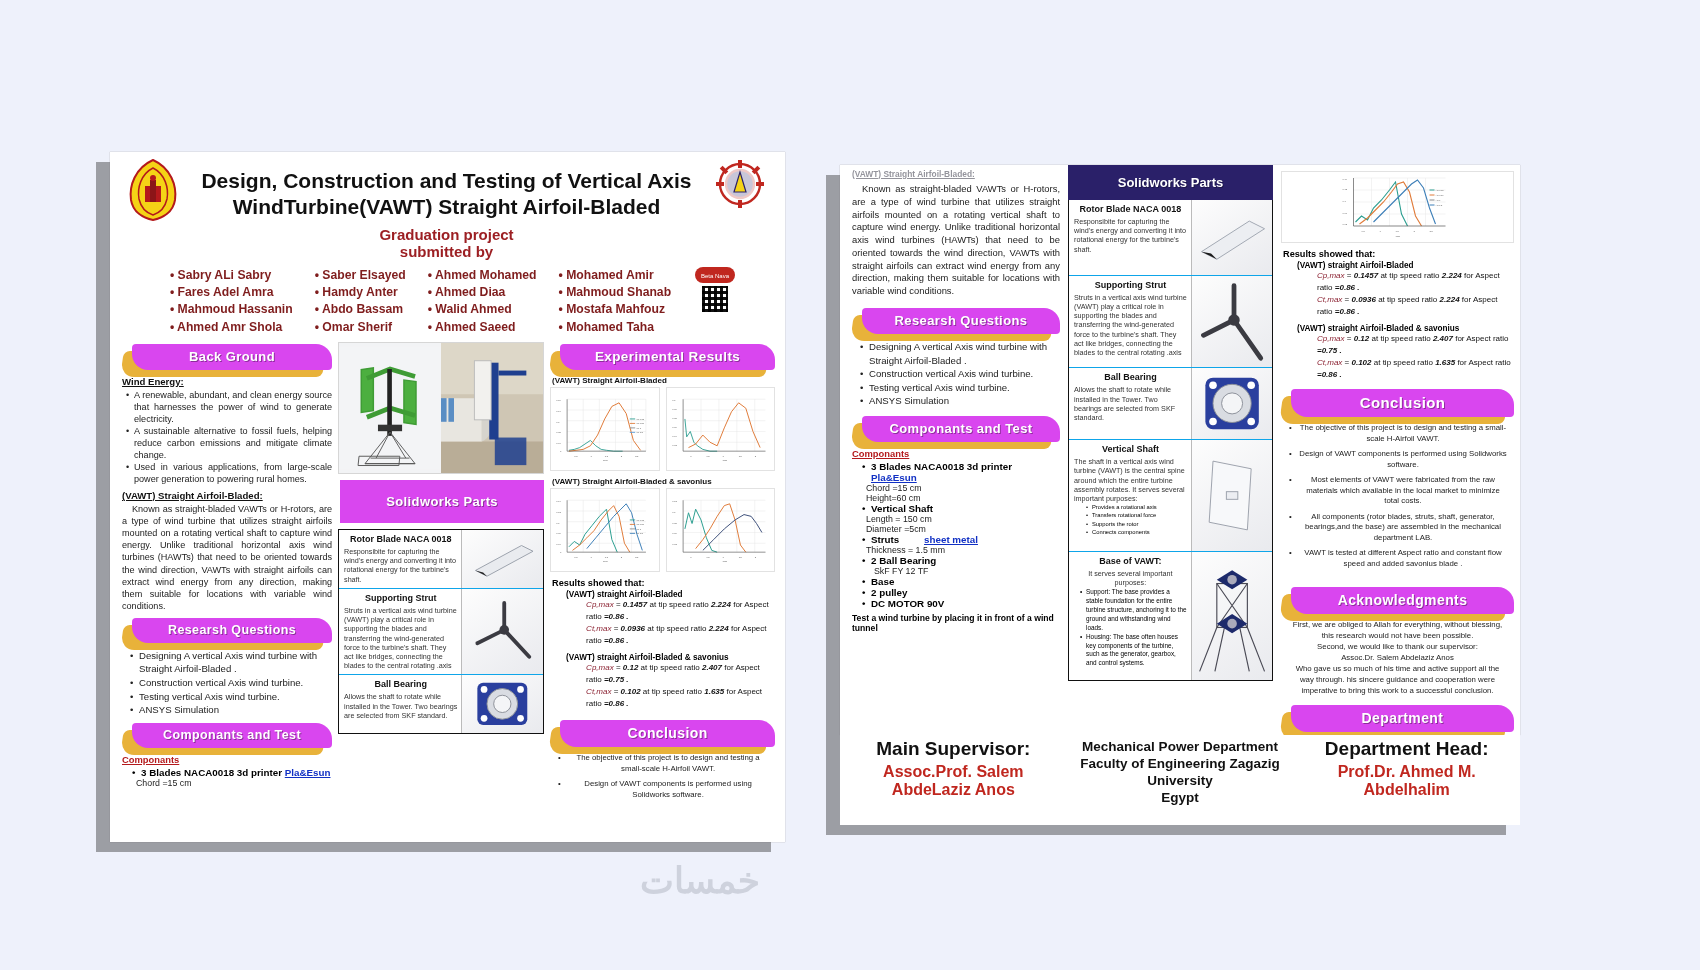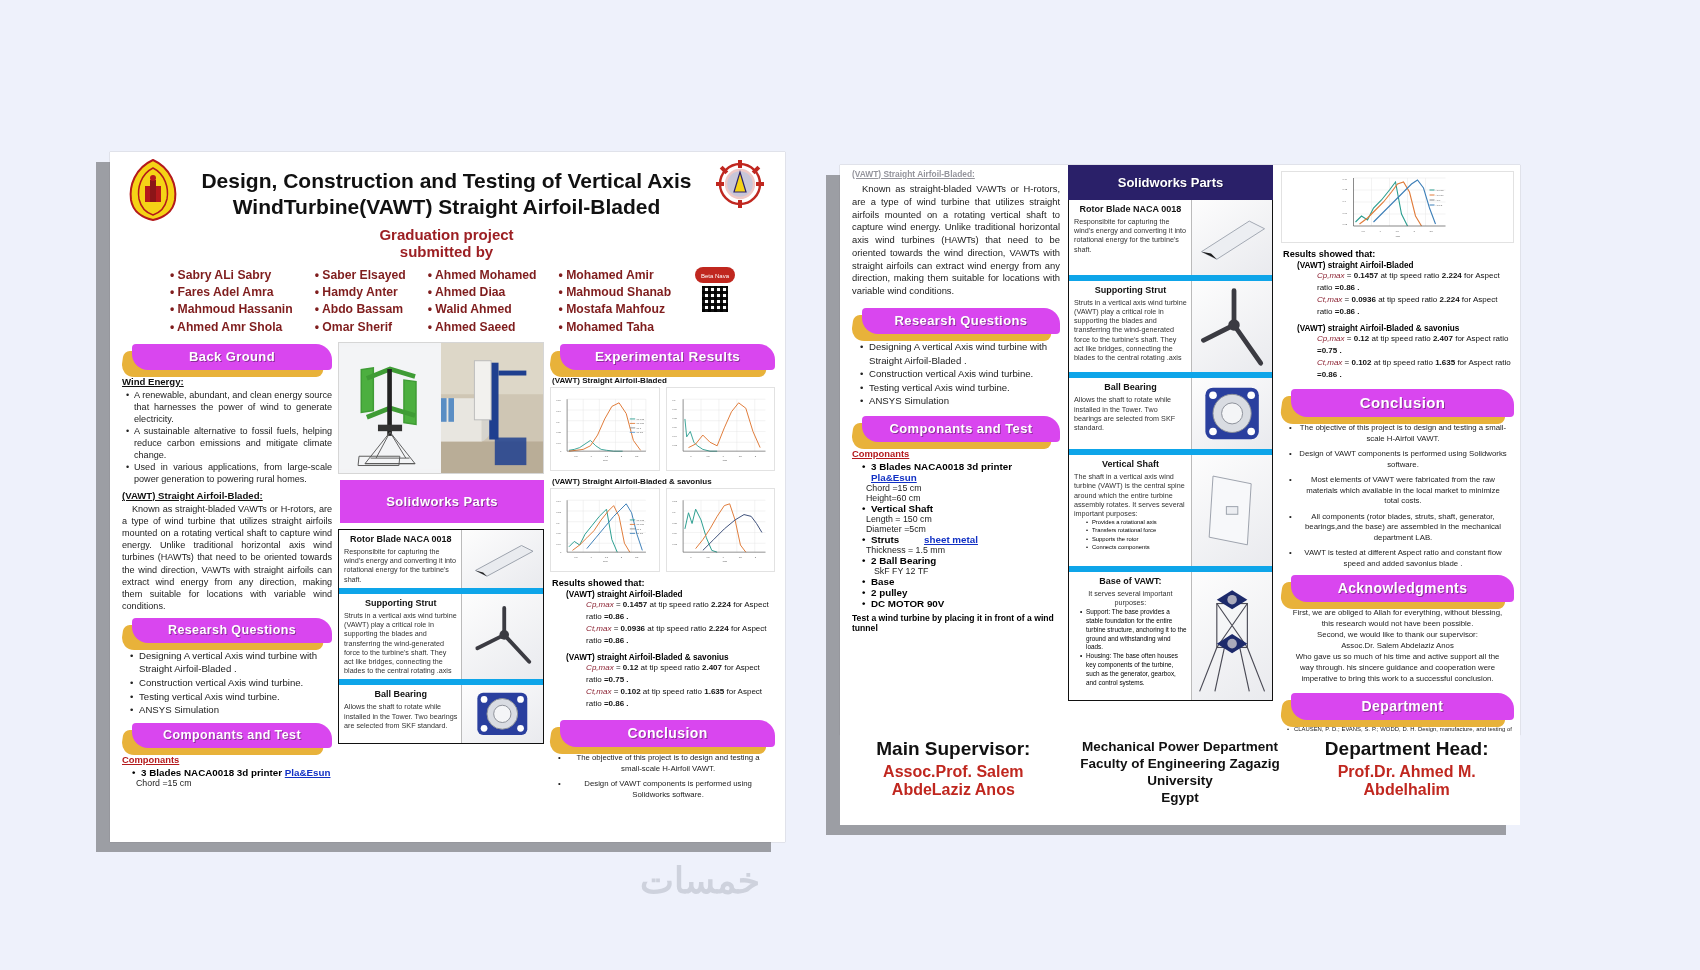--- a/index.html
+++ b/index.html
@@ -75,39 +75,39 @@
   .comp-ul > li.b::before { content: "•"; position: absolute; left: 0; }
   .comp-sub { font-size: 8.8px; margin-left: 4px; color: #222; }
   .lnk { color: #1130c4; text-decoration: underline; font-weight: bold; }
 
   
   .photos { display: flex; height: 132px; margin-top: 4px; border: 1px solid #d6d6d6; }
   .ph { flex: 1; position: relative; overflow: hidden; }
 
   
   .sw-table { border: 1px solid #111; margin-top: 0px; }
-  .sw-row { display: flex; border-bottom: 6px solid #0ea5e9; min-height: 56px; }
+  .sw-row { display: flex; border-bottom: 1px solid #0ea5e9; min-height: 56px; }
   .sw-row:last-child { border-bottom: none; }
   .sw-txt { width: 60%; padding: 4px 4px 4px 5px; }
   .sw-title { font-size: 9px; font-weight: bold; text-align: center; color: #111; margin-bottom: 3px; }
   .sw-desc { font-size: 7.2px; line-height: 1.28; color: #333; }
   .sw-img { width: 40%; border-left: 1px solid #bbb; position: relative; background: linear-gradient(145deg,#fdfdfd,#e9eaee); overflow: hidden; }
   .sw-sub { list-style: none; margin-left: 12px; }
   .sw-sub li { font-size: 5.8px; line-height: 1.4; position: relative; padding-left: 6px; }
   .sw-sub li::before { content: "•"; position: absolute; left: 0; }
 
   
   .chart-cap { font-size: 8px; font-weight: bold; color: #111; margin: 6px 0 2px 2px; }
   .chart-pair { display: flex; gap: 6px; }
   .chartbox { flex: 1; background: #fff; border: 1px solid #e2e2e2; }
   .res-head { font-size: 9.2px; font-weight: bold; margin: 6px 0 2px 2px; }
   .res-sub { font-size: 8.2px; font-weight: bold; margin-left: 16px; }
   .res-line { font-size: 8px; margin-left: 36px; color: #111; line-height: 1.5; }
   .res-line i { color: #8a2030; font-style: italic; }
-  .res-line b { color: #111; }
+  .res-line b { color: #111; font-style: italic; }
 
   .concl-ul { list-style: none; margin: 6px 6px 0 8px; }
   .concl-ul li { font-size: 7.8px; color: #222; line-height: 1.35; padding-left: 9px; position: relative; text-align: center; margin-bottom: 5px; }
   .concl-ul li::before { content: "•"; position: absolute; left: 0; }
 
   
   #posterRight { left: 840px; top: 165px; width: 680px; height: 570px; }
   #posterRightFooter { left: 840px; top: 735px; width: 680px; height: 90px; }
 
   .rcols { display: flex; height: 100%; }
@@ -780,21 +780,21 @@
           <div class="plate" style="font-size:15px">Conclusion</div>
         </div>
         <ul class="concl-ul">
           <li>The objective of this project is to design and testing a small-scale H-Airfoil VAWT.</li>
           <li>Design of VAWT components is performed using Solidworks software.</li>
           <li>Most elements of VAWT were fabricated from the raw materials which available in the local market to minimize total costs.</li>
           <li>All components (rotor blades, struts, shaft, generator, bearings,and the base) are assembled in the mechanical department LAB.</li>
           <li>VAWT is tested at different Aspect ratio and constant flow speed and added savonius blade .</li>
         </ul>
 
-        <div class="ribbon" style="margin-top:6px">
+        <div class="ribbon" style="margin-top:18px">
           <div class="under"></div>
           <div class="plate" style="font-size:14px">Acknowledgments</div>
         </div>
         <div class="ack-p">First, we are obliged to Allah for everything, without blessing, this research would not have been possible.</div>
         <div class="ack-p" style="margin-top:0">Second, we would like to thank our supervisor:</div>
         <div class="ack-p nm" style="margin-top:0">Assoc.Dr. Salem Abdelaziz Anos</div>
         <div class="ack-p" style="margin-top:0">Who gave us so much of his time and active support all the way through. his sincere guidance and cooperation were imperative to bring this work to a successful conclusion.</div>
 
         <div class="ribbon" style="margin-top:8px">
           <div class="under"></div>

